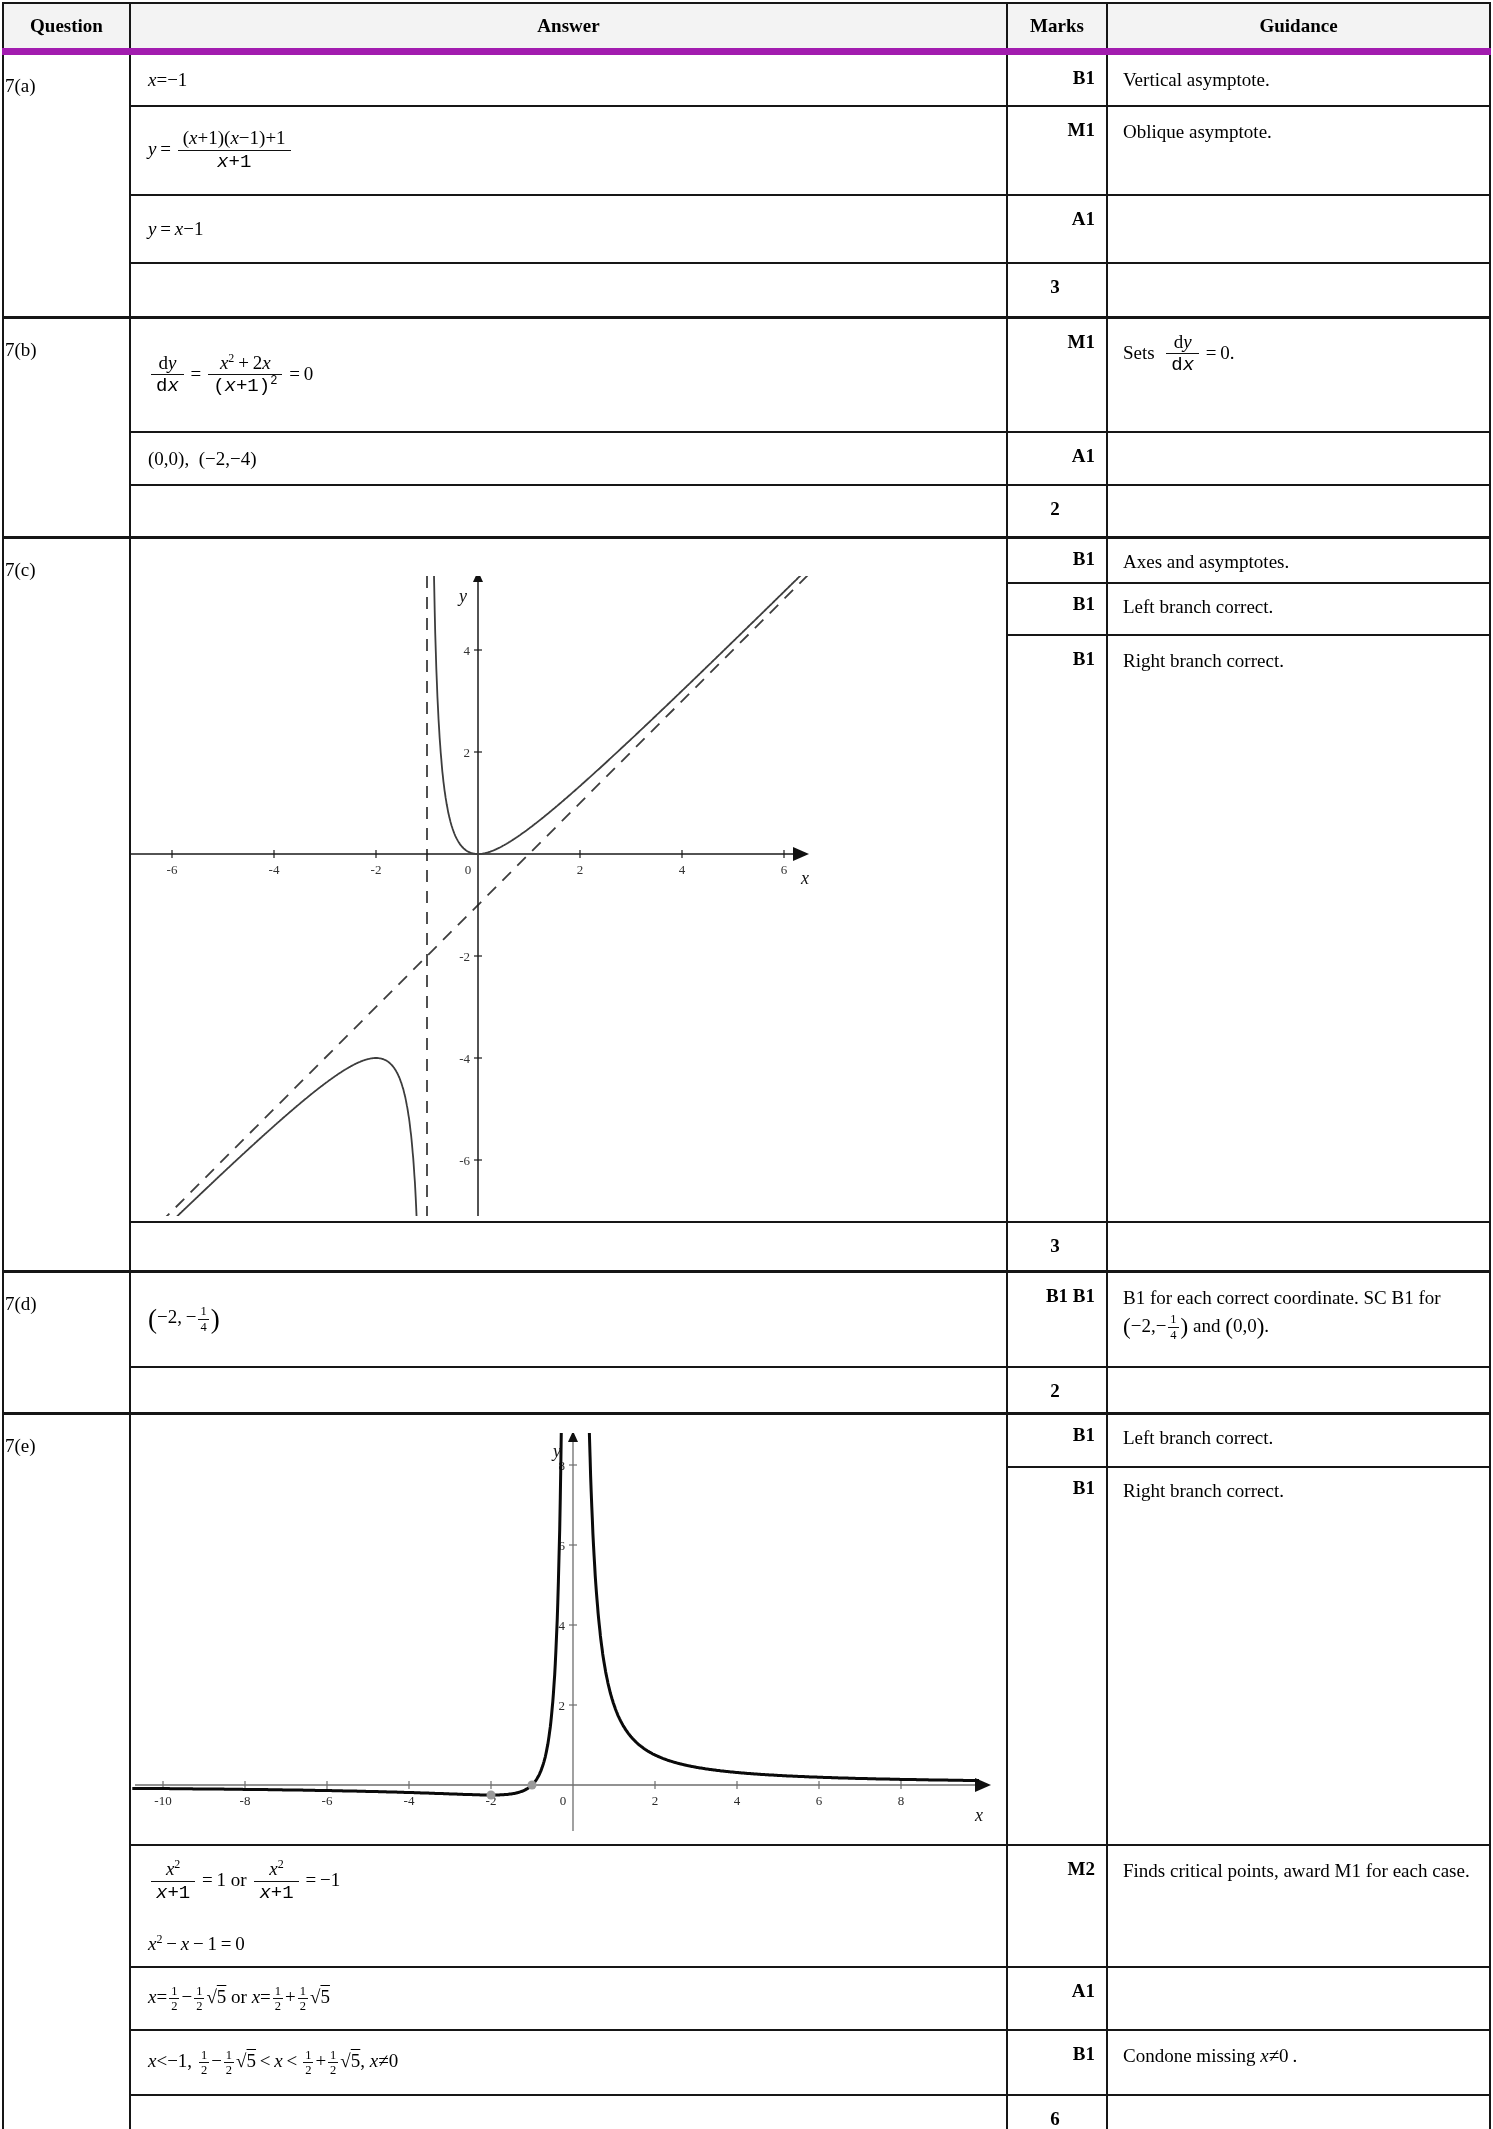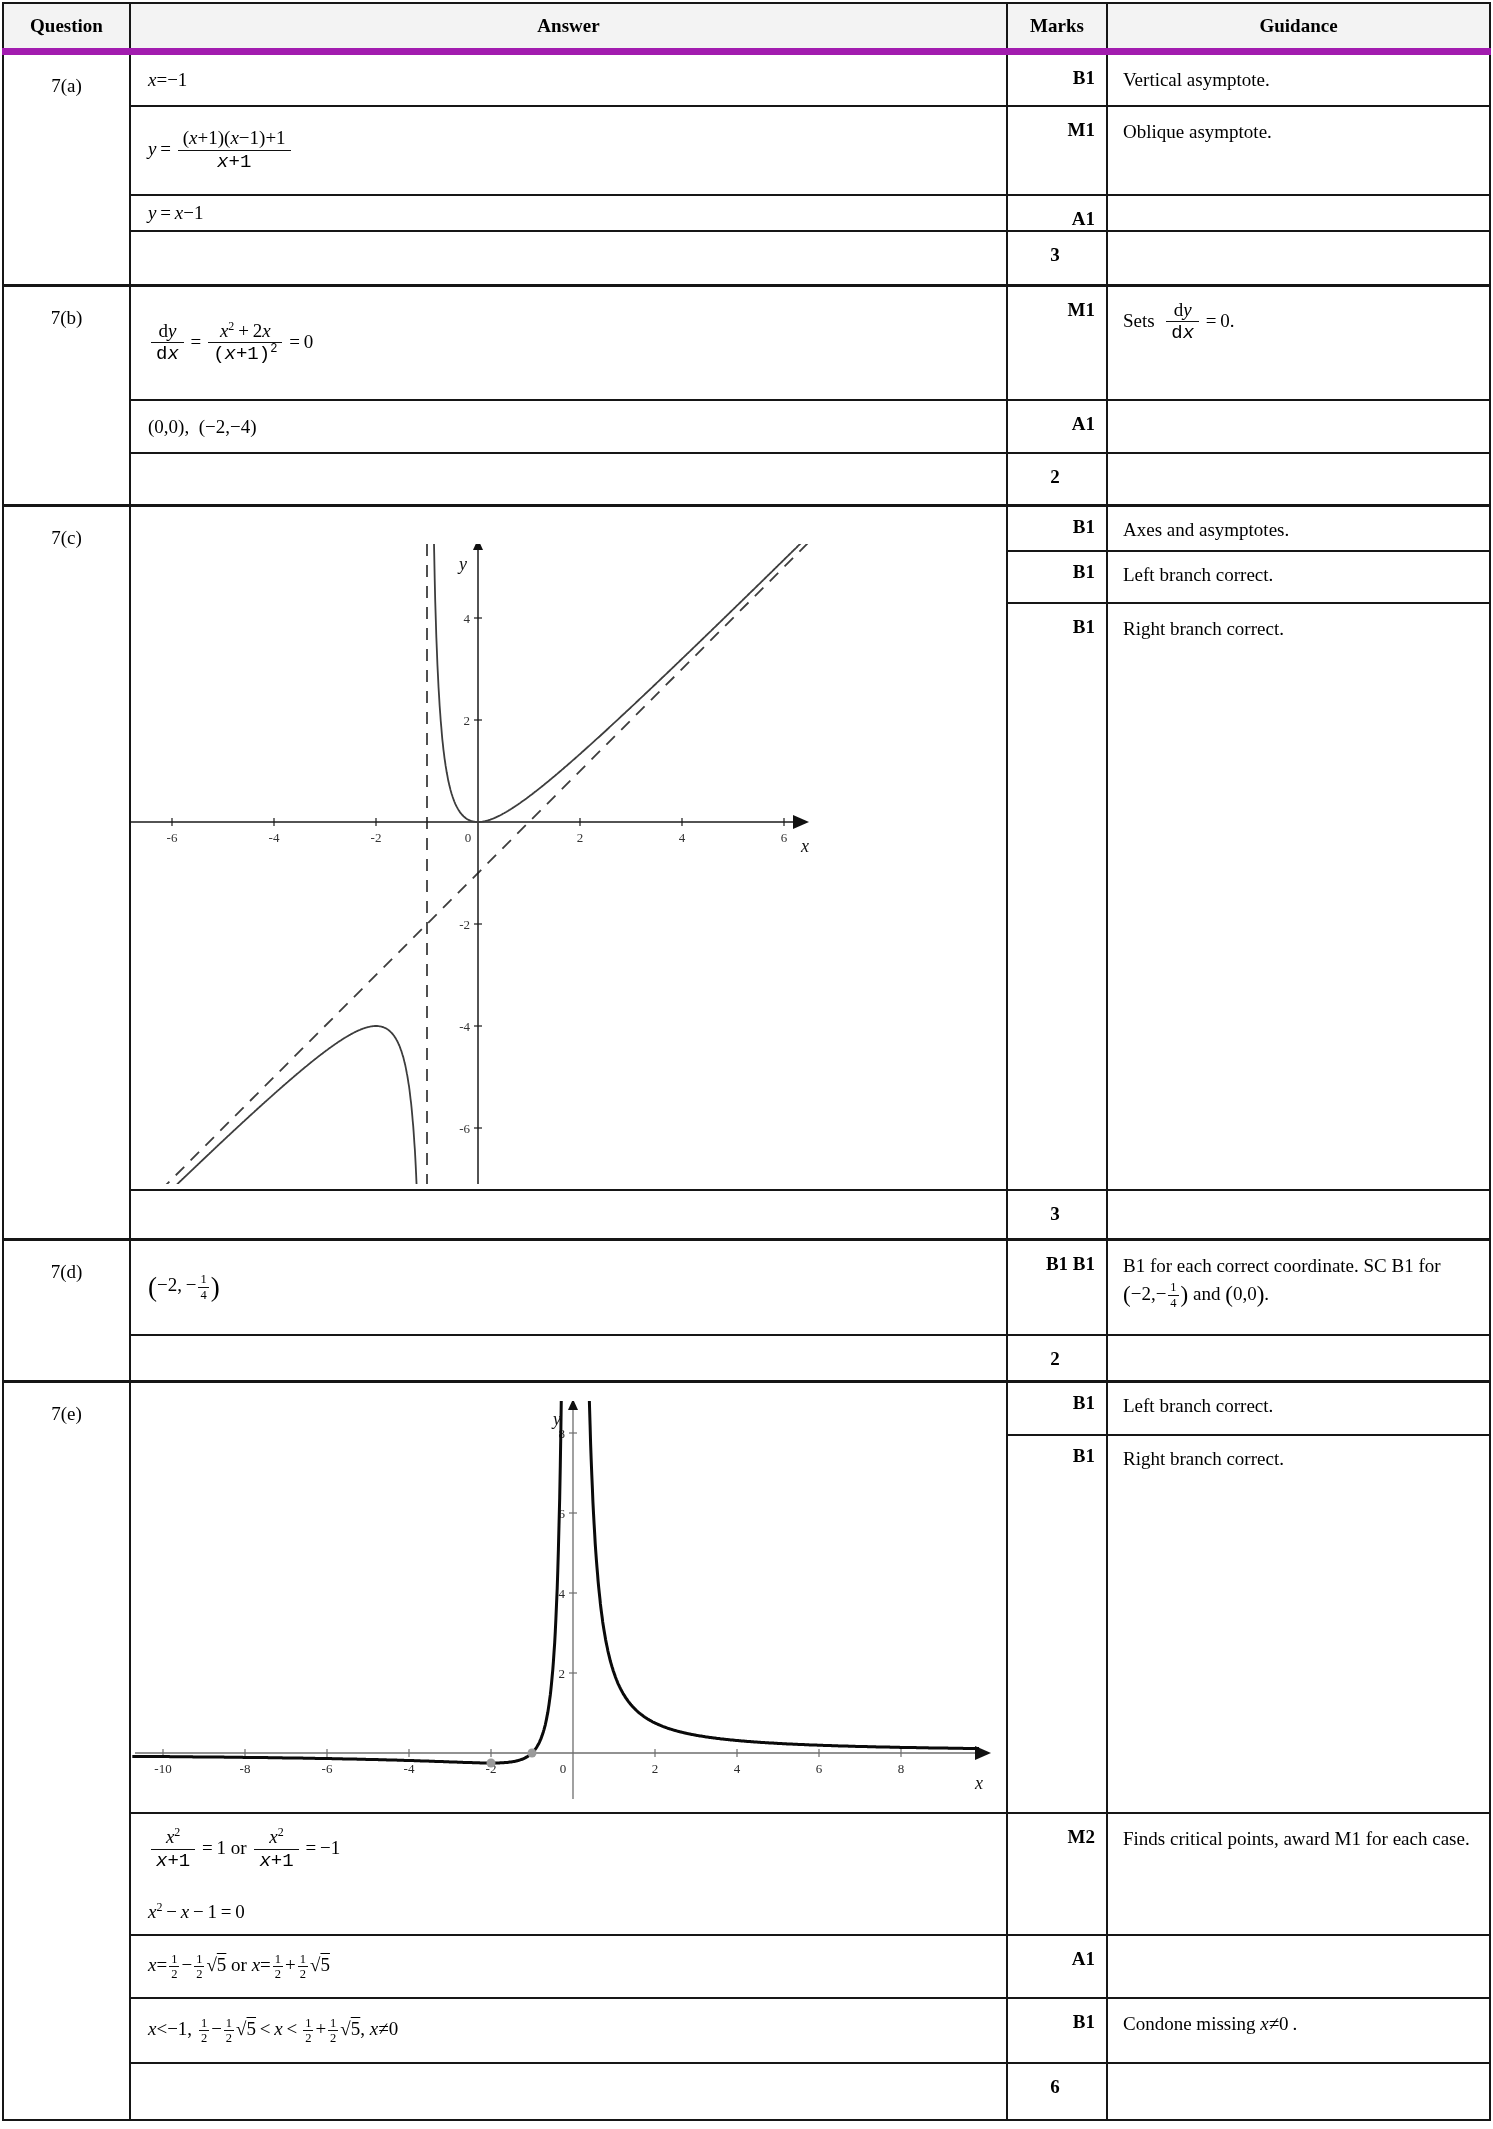--- a/index.html
+++ b/index.html
@@ -2,21 +2,21 @@
 <html><head>
 <meta charset="utf-8">
 <style>
   html,body{margin:0;padding:0;background:#fff;}
   .sheet{width:1493px;height:2129px;background:#fff;position:relative;
          font-family:"Liberation Serif","DejaVu Serif",serif;color:#000;overflow:hidden;}
   table.ms{border-collapse:collapse;table-layout:fixed;width:1487px;margin:2px;}
   .ms td,.ms th{border:2px solid #161616;box-sizing:border-box;overflow:hidden;}
   .ms th{background:#f3f3f3;font-size:19px;font-weight:bold;padding:10px 4px;border-bottom:7px solid #a21caf;}
   tr.sec>td{border-top:3px solid #161616;}
-  td.q{text-align:center;vertical-align:top;padding-top:20px;font-size:19px;}
+  td.q{vertical-align:top;padding-top:20px;font-size:19px;}
   td.ans{vertical-align:middle;padding:6px 8px 6px 17px;font-size:19px;}
   td.ans.graph{padding:0;vertical-align:top;}
   td.mark{text-align:right;vertical-align:top;padding:12px 11px 0 0;font-weight:bold;font-size:19px;}
   td.mark.total{text-align:center;padding-right:4px;}
   td.mark.tight,td.guid.tight{padding-top:9px;}
   td.guid{vertical-align:top;padding:11px 14px 0 15px;font-size:19px;line-height:1.45;}
   i{font-style:italic;}
   sup{font-size:12px;line-height:0;}
   .frac{display:inline-flex;flex-direction:column;text-align:center;vertical-align:middle;margin:0 3px;line-height:1.25;}
   .frac .num{border-bottom:1.5px solid #111;padding:0 5px;}
@@ -58,21 +58,21 @@
     <td class="guid">Vertical asymptote.</td>
   </tr>
   <tr style="height:89px">
     <td class="ans"><i>y</i> = <span class="frac">
               <span class="num">(<i>x</i>+1)(<i>x</i>−1)+1</span>
               <span class="den"><i>x</i>+1</span>
             </span></td>
     <td class="mark">M1</td>
     <td class="guid">Oblique asymptote.</td>
   </tr>
-  <tr style="height:36px">
+  <tr style="height:68px">
     <td class="ans"><i>y</i> = <i>x</i>−1</td>
     <td class="mark">A1</td>
     <td class="guid"></td>
   </tr>
   <tr style="height:54px">
     <td class="ans"></td>
     <td class="mark total">3</td>
     <td class="guid"></td>
   </tr>
 

